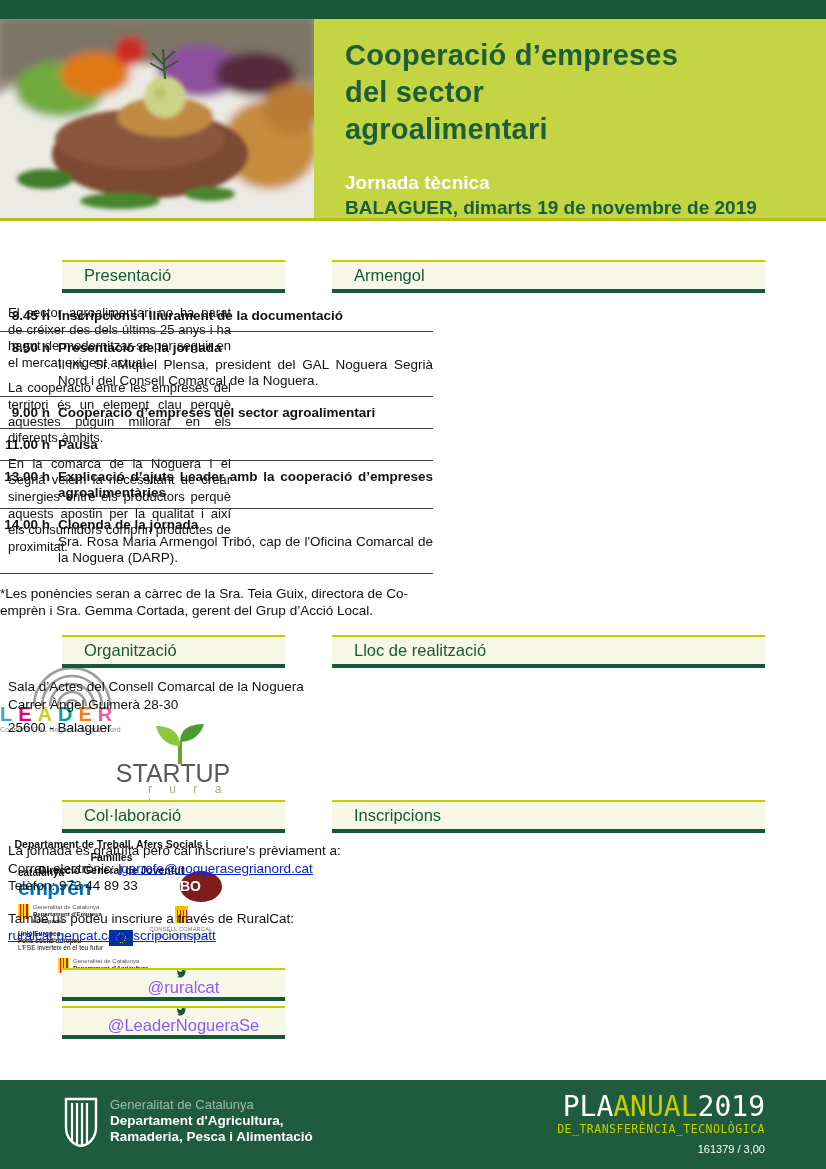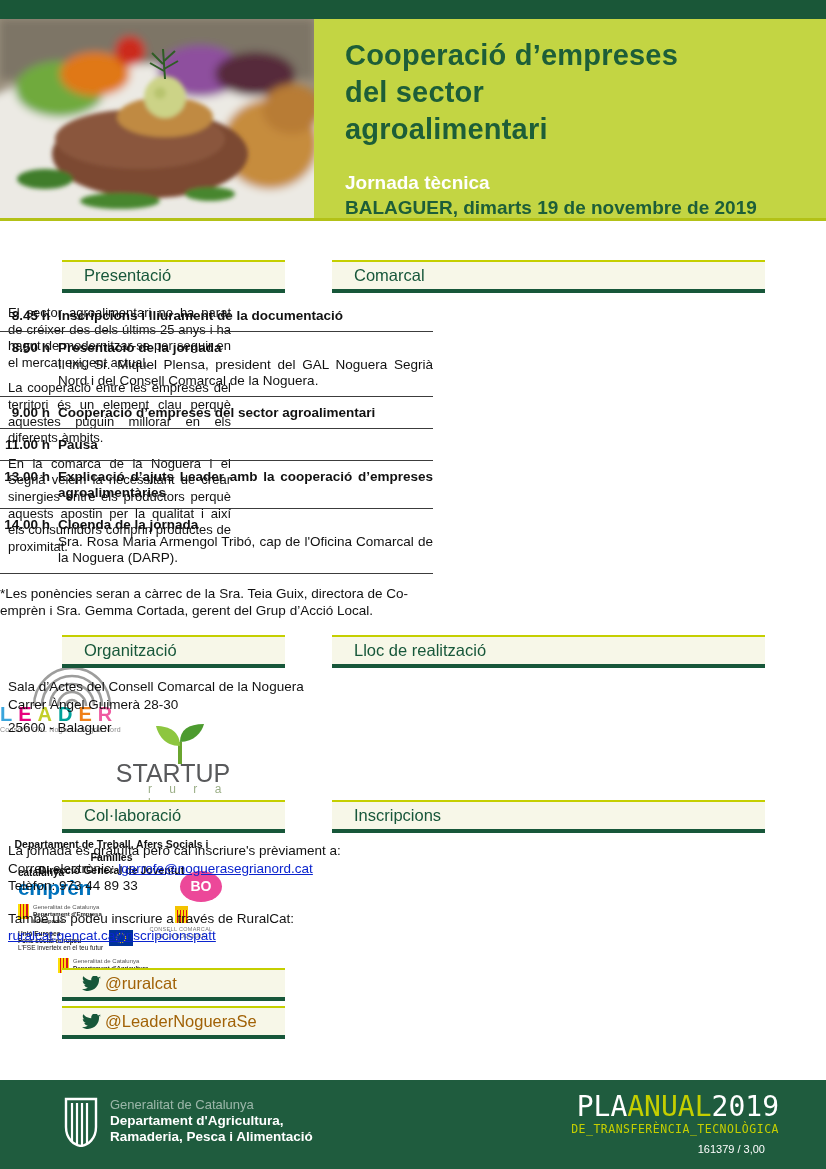--- a/index.html
+++ b/index.html
@@ -46,47 +46,47 @@
   .leader-sub{font-size:7px;color:#8a8a8a;letter-spacing:.3px;margin-top:2px;}
   .startup-logo{position:absolute;top:722px;left:108px;width:130px;text-align:center;}
   .startup-word{font-size:25px;font-weight:normal;color:#58595b;letter-spacing:0;line-height:22px;}
   .startup-sub{font-size:12px;color:#9caf88;letter-spacing:7px;margin-top:-2px;margin-left:40px;text-align:left;}
   
   .collab{position:absolute;top:838px;left:0;width:223px;}
   .collab-dept{text-align:center;font-weight:bold;font-size:10.5px;line-height:13px;color:#111;}
   .cat-empren{position:absolute;left:18px;top:30px;}
   .cat-empren .t{font-weight:bold;font-size:10px;color:#111;line-height:10px;}
   .cat-empren .m{font-weight:bold;font-size:21px;color:#0072bc;line-height:20px;letter-spacing:-.5px;}
-  .bo-badge{position:absolute;left:180px;top:33px;width:42px;height:31px;background:#ec4899;border-radius:50%;
-            color:#fff;font-weight:bold;font-size:14px;text-align:center;line-height:31px;}
+  .bo-badge{position:absolute;left:180px;top:33px;width:42px;height:31px;background:#7f1d1d;border-radius:50%;
+            color:#fff;font-weight:bold;font-size:14px;line-height:31px;}
   .minilogo{position:absolute;display:flex;align-items:flex-start;}
   .senyera{width:11px;height:15px;background:repeating-linear-gradient(90deg,#fcdd09 0 1.6px,#da121a 1.6px 3.2px);
            flex:0 0 11px;margin-right:4px;}
   .mini-lines{font-size:6px;line-height:7px;color:#555;}
   .mini-lines .b{font-weight:bold;color:#222;}
   .lg-empresa{left:18px;top:66px;}
   .lg-ue{left:18px;top:92px;}
   .lg-ue .mini-lines{font-size:6.5px;color:#111;}
   .euflag{width:24px;height:16px;background:#039;margin-left:6px;flex:0 0 24px;display:block;}
   .lg-consell{left:142px;top:68px;width:78px;flex-direction:column;align-items:center;}
   .crest{width:13px;height:17px;background:repeating-linear-gradient(90deg,#fcdd09 0 1.5px,#da121a 1.5px 3px);
          border-top:4px solid #f4c300;box-sizing:border-box;}
   .lg-consell .mini-lines{text-align:center;font-size:5.5px;letter-spacing:.3px;margin-top:3px;color:#777;}
   .lg-agri{left:58px;top:120px;}
   
   .tw-bar{box-sizing:border-box;background:#f7f7e8;border-top:2px solid #c5cf00;border-bottom:4px solid #17573a;
-          height:33px;padding-left:20px;display:flex;align-items:center;color:#a16207;font-size:16.5px;}
+          height:33px;padding-left:20px;display:flex;align-items:center;color:#8b5cf6;font-size:16.5px;flex-direction:column;}
   .tw-bar svg{margin-right:4px;}
   
   .footer{position:absolute;left:0;top:1080px;width:826px;height:89px;background:#1f5c3e;}
   .gencat{position:absolute;left:62px;top:17px;display:flex;}
   .gencat-text{margin-left:10px;}
   .gencat-l1{font-size:13px;line-height:16px;color:rgba(255,255,255,.55);}
   .gencat-l2{font-size:13.5px;line-height:16px;color:#fff;font-weight:bold;}
-  .pla{position:absolute;right:47px;top:12px;text-align:right;
+  .pla{position:absolute;right:61px;top:12px;text-align:right;
        font-family:"DejaVu Sans Mono","Liberation Mono",monospace;}
   .pla-main{font-size:28px;line-height:30px;letter-spacing:0;color:#fff;}
   .pla-main .y{color:#c5cf00;}
   .pla-sub{font-size:11.5px;color:#c5cf00;letter-spacing:.5px;margin-top:0;}
   .ref{position:absolute;right:61px;top:63px;font-size:11px;color:#fff;}
 </style>
 </head>
 <body>
 
 <div id="page">
@@ -234,21 +234,21 @@
     </svg>
     <span>@ruralcat</span>
   </div>
   <div class="col-left tw-bar" style="top:1006px;position:absolute;">
     <svg width="19" height="16" viewBox="0 0 24 20">
       <path fill="#17573a" d="M23.954 2.569c-.885.389-1.83.654-2.825.775 1.014-.611 1.794-1.574 2.163-2.723-.951.555-2.005.959-3.127 1.184C19.269-.154 17.992-.754 16.574-.754c-2.717 0-4.92 2.203-4.92 4.917 0 .39.045.765.127 1.124C7.691 5.094 4.066 3.13 1.64.161c-.427.722-.666 1.561-.666 2.475 0 1.71.87 3.213 2.188 4.096-.807-.026-1.566-.248-2.228-.616v.061c0 2.385 1.693 4.374 3.946 4.827-.413.111-.849.171-1.296.171-.314 0-.615-.03-.916-.086.631 1.953 2.445 3.377 4.604 3.417-1.68 1.319-3.809 2.105-6.102 2.105-.39 0-.779-.023-1.17-.067 2.189 1.394 4.768 2.209 7.557 2.209 9.054 0 13.999-7.496 13.999-13.986 0-.209 0-.42-.015-.63.961-.689 1.8-1.56 2.46-2.548l-.047-.02z"></path>
     </svg>
     <span>@LeaderNogueraSe</span>
   </div>
 
-  <div class="col-right sec-h" style="top:260px;">Comarcal</div>
+  <div class="col-right sec-h" style="top:260px;">Armengol</div>
 
   <div class="col-right prog">
     <div class="prog-row">
       <div class="prog-time">8.45 h</div>
       <div class="prog-body">
           <div class="prog-title">Inscripcions i lliurament de la documentació</div>
         </div>
     </div>
     <div class="prog-row">
       <div class="prog-time">8.50 h</div>

